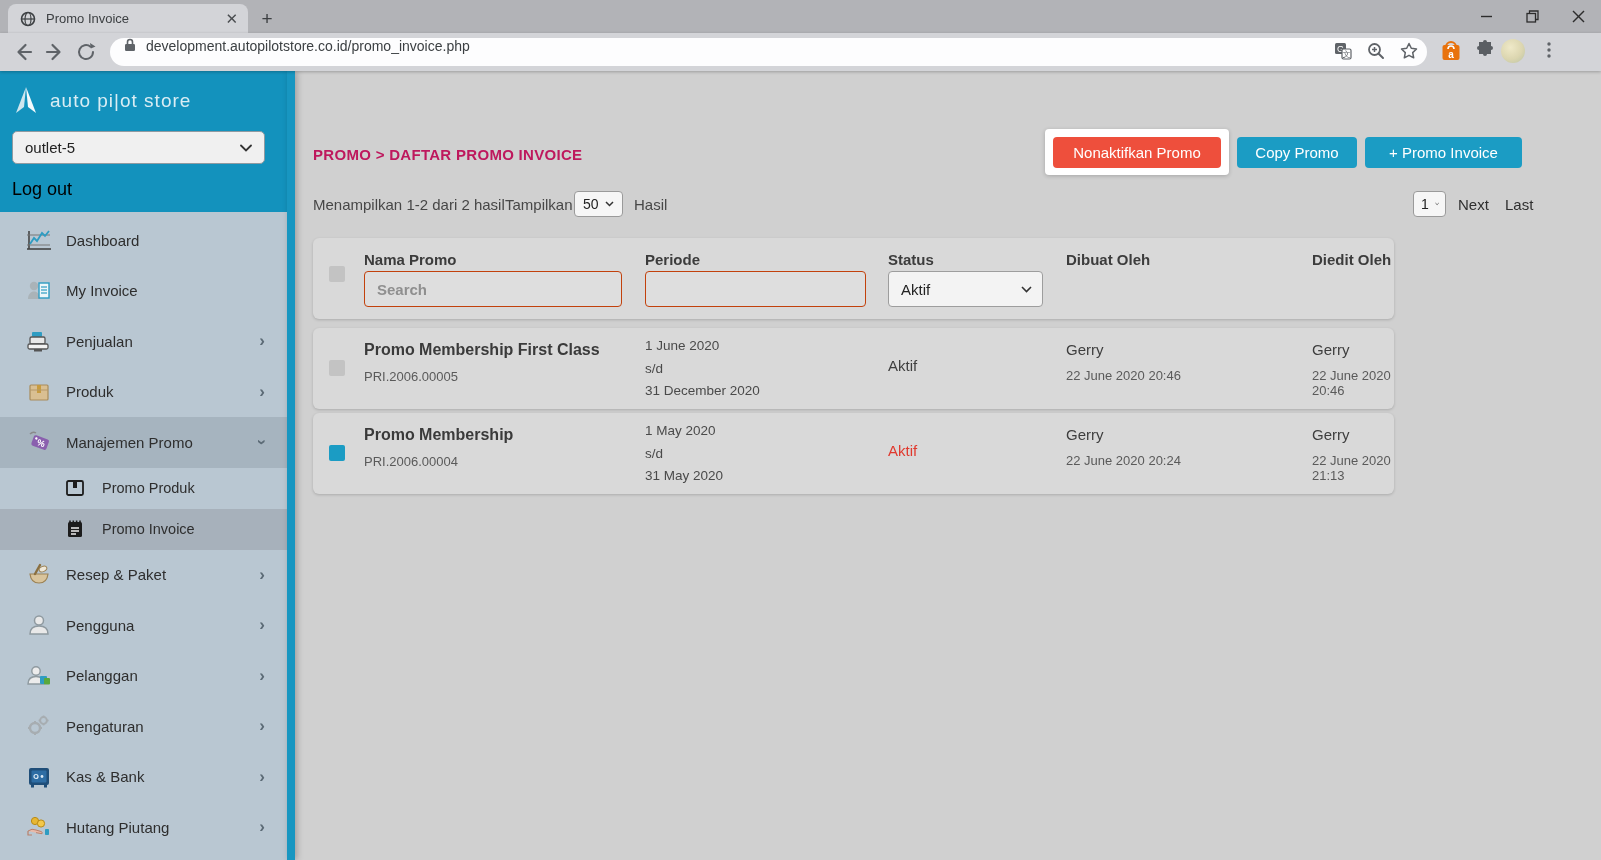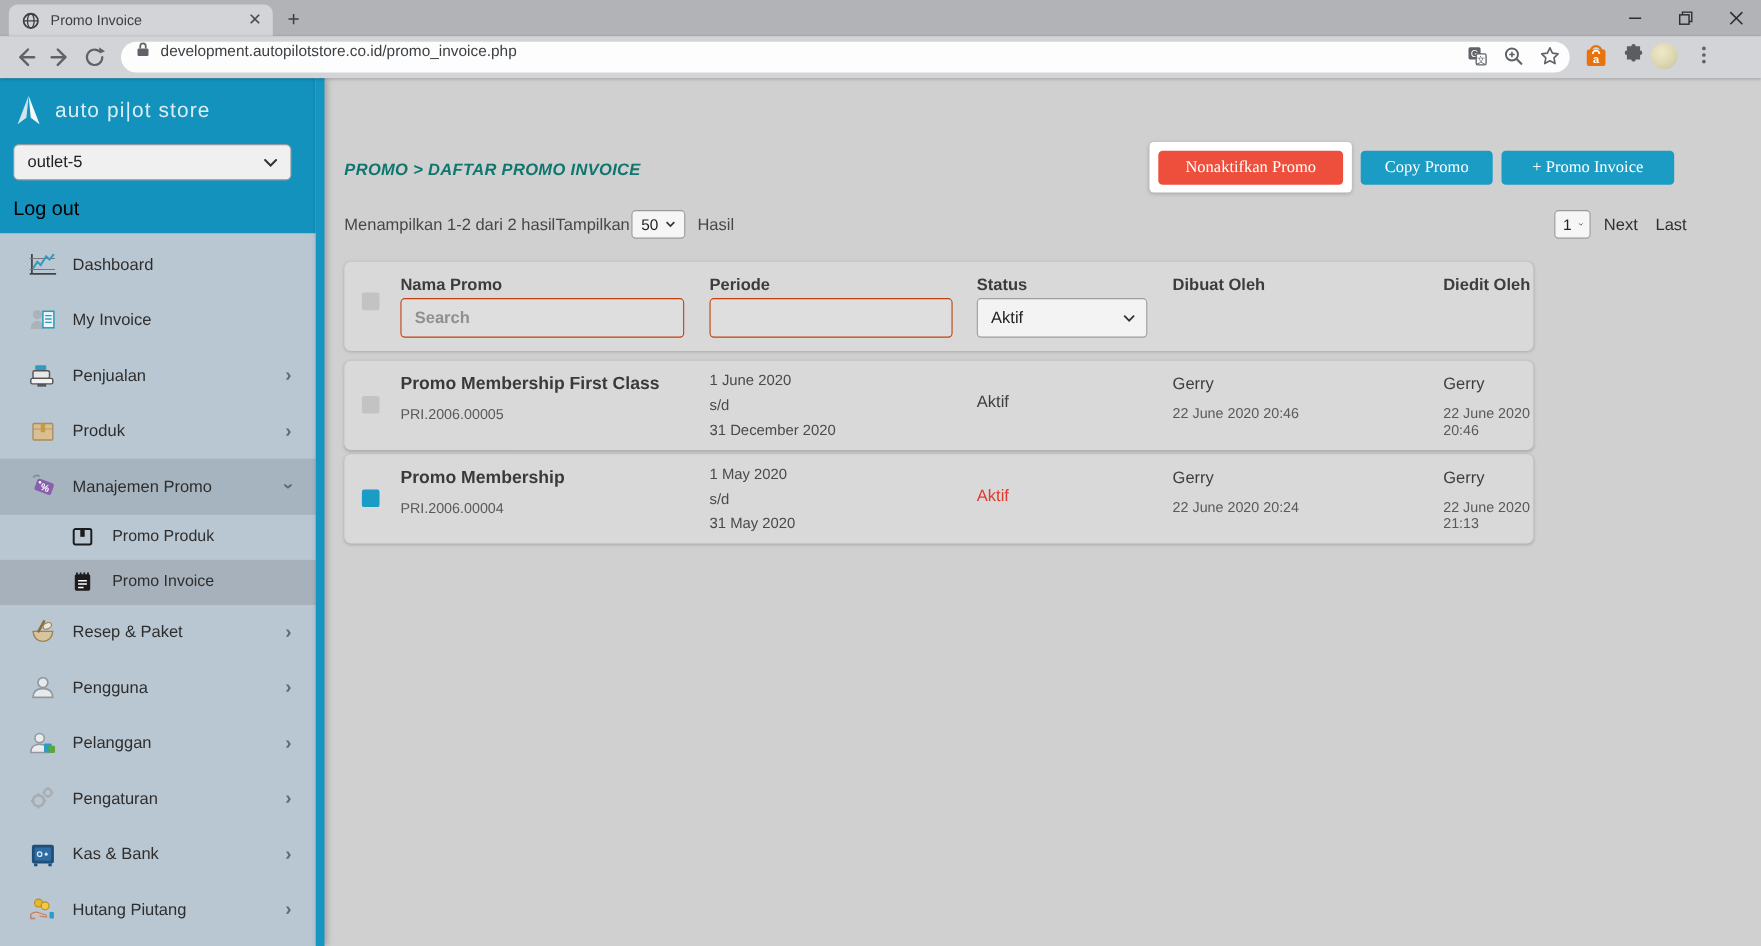--- a/index.html
+++ b/index.html
@@ -47,26 +47,26 @@
   .m-item.active-parent { background:#a6b4bf; }
   .m-sub { height:41px; display:flex; align-items:center; padding-left:64px; font-size:14.5px; color:#2e2e2e; }
   .m-sub .lbl { margin-left:16px; }
   .m-sub.selected { background:#a7b1bb; }
   .chev { position:absolute; right:22px; color:#5c6b76; font-size:17px; font-weight:bold; }
   .chev.down { transform:rotate(90deg); }
   .mi { width:26px; height:26px; flex:none; }
   .mi-sm { width:22px; height:22px; flex:none; }
 
   
-  .breadcrumb { position:absolute; left:18px; top:75px; font-size:15px; font-weight:bold; color:#0f766e; letter-spacing:0.3px;font-style:italic; }
+  .breadcrumb { position:absolute; left:18px; top:75px; font-size:15px; font-weight:bold; color:#be185d; letter-spacing:0.3px; }
 
   .hl-box { position:absolute; left:750px; top:58px; width:184px; height:46px; background:#ffffff; border-radius:4px;
             box-shadow:0 1px 4px rgba(0,0,0,0.2); }
   .btn { position:absolute; top:66px; height:31px; border:none; border-radius:4px; color:#fff; font-size:15px;
-         font-family:Liberation Serif, serif; display:flex; align-items:center; justify-content:center; cursor:pointer; }
+         font-family:Liberation Sans, sans-serif; display:flex; align-items:center; justify-content:center; cursor:pointer; }
   .btn-danger { left:758px; width:168px; background:#ee4f3c; }
   .btn-teal { background:#1b9cc4; }
   .btn-copy { left:942px; width:120px; }
   .btn-add { left:1070px; width:157px; }
 
   .meta-row { position:absolute; left:0; top:118px; width:100%; height:30px; }
   .meta-text { position:absolute; font-size:15px; color:#474747; top:7px; }
   .mini-select { position:absolute; top:2px; height:26px; background:#f6f6f6; border:1px solid #9a9a9a; border-radius:4px;
                  display:flex; align-items:center; padding:0 6px 0 8px; font-size:14px; color:#222; gap:6px; }
 

